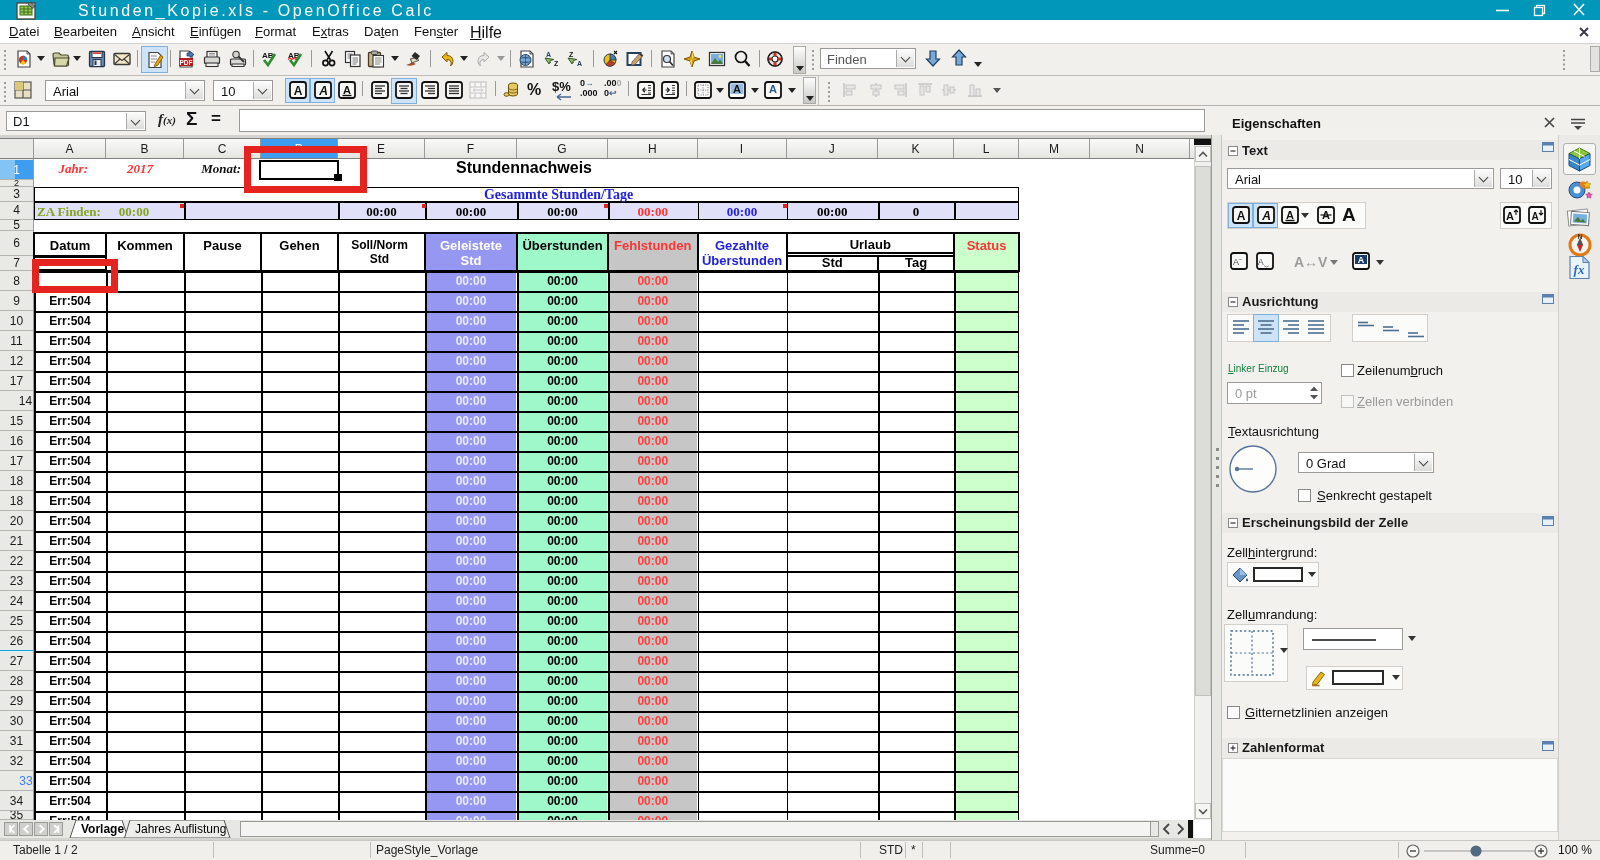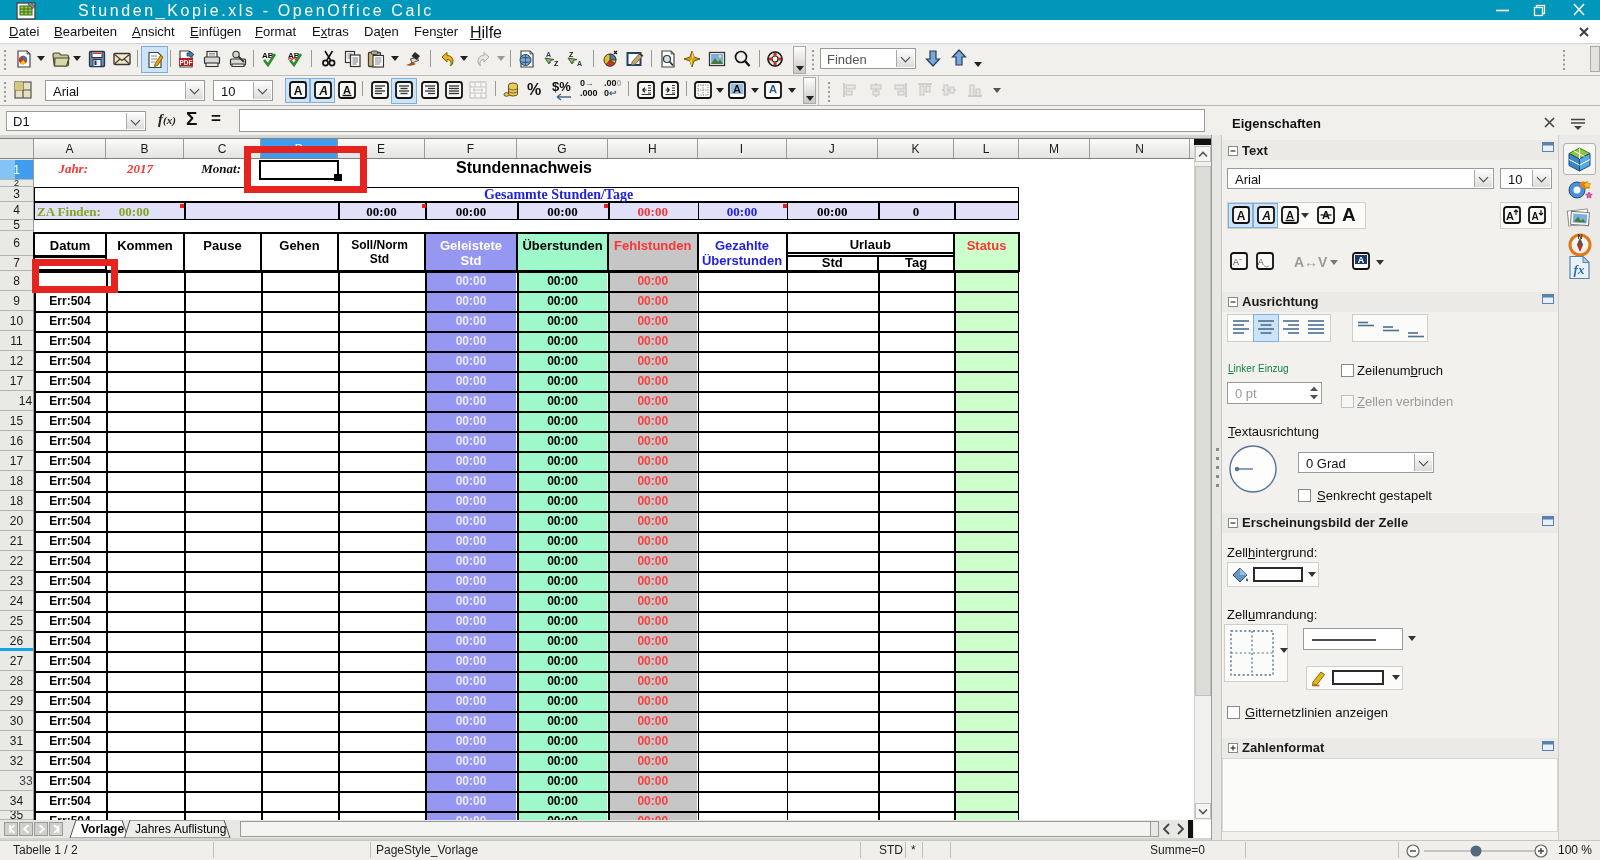--- a/index.html
+++ b/index.html
@@ -461,28 +461,28 @@
 <div class="a ct" style="left:0;top:431px;width:33px;height:20px;color:#1a1a1a;font-size:12px;line-height:20px;border-bottom:1px solid #b4b4b0;overflow:hidden">16</div>
 <div class="a ct" style="left:0;top:451px;width:33px;height:20px;color:#1a1a1a;font-size:12px;line-height:20px;border-bottom:1px solid #b4b4b0;overflow:hidden">17</div>
 <div class="a ct" style="left:0;top:471px;width:33px;height:20px;color:#1a1a1a;font-size:12px;line-height:20px;border-bottom:1px solid #b4b4b0;overflow:hidden">18</div>
 <div class="a ct" style="left:0;top:491px;width:33px;height:20px;color:#1a1a1a;font-size:12px;line-height:20px;border-bottom:1px solid #b4b4b0;overflow:hidden">18</div>
 <div class="a ct" style="left:0;top:511px;width:33px;height:20px;color:#1a1a1a;font-size:12px;line-height:20px;border-bottom:1px solid #b4b4b0;overflow:hidden">20</div>
 <div class="a ct" style="left:0;top:531px;width:33px;height:20px;color:#1a1a1a;font-size:12px;line-height:20px;border-bottom:1px solid #b4b4b0;overflow:hidden">21</div>
 <div class="a ct" style="left:0;top:551px;width:33px;height:20px;color:#1a1a1a;font-size:12px;line-height:20px;border-bottom:1px solid #b4b4b0;overflow:hidden">22</div>
 <div class="a ct" style="left:0;top:571px;width:33px;height:20px;color:#1a1a1a;font-size:12px;line-height:20px;border-bottom:1px solid #b4b4b0;overflow:hidden">23</div>
 <div class="a ct" style="left:0;top:591px;width:33px;height:20px;color:#1a1a1a;font-size:12px;line-height:20px;border-bottom:1px solid #b4b4b0;overflow:hidden">24</div>
 <div class="a ct" style="left:0;top:611px;width:33px;height:20px;color:#1a1a1a;font-size:12px;line-height:20px;border-bottom:1px solid #b4b4b0;overflow:hidden">25</div>
-<div class="a ct" style="left:0;top:631px;width:33px;height:20px;color:#1a1a1a;font-size:12px;line-height:20px;border-bottom:3px solid #0ea5e9;overflow:hidden">26</div>
+<div class="a ct" style="left:0;top:631px;width:33px;height:20px;color:#1a1a1a;font-size:12px;line-height:20px;border-bottom:1px solid #0ea5e9;overflow:hidden">26</div>
 <div class="a ct" style="left:0;top:651px;width:33px;height:20px;color:#1a1a1a;font-size:12px;line-height:20px;border-bottom:1px solid #b4b4b0;overflow:hidden">27</div>
 <div class="a ct" style="left:0;top:671px;width:33px;height:20px;color:#1a1a1a;font-size:12px;line-height:20px;border-bottom:1px solid #b4b4b0;overflow:hidden">28</div>
 <div class="a ct" style="left:0;top:691px;width:33px;height:20px;color:#1a1a1a;font-size:12px;line-height:20px;border-bottom:1px solid #b4b4b0;overflow:hidden">29</div>
 <div class="a ct" style="left:0;top:711px;width:33px;height:20px;color:#1a1a1a;font-size:12px;line-height:20px;border-bottom:1px solid #b4b4b0;overflow:hidden">30</div>
 <div class="a ct" style="left:0;top:731px;width:33px;height:20px;color:#1a1a1a;font-size:12px;line-height:20px;border-bottom:1px solid #b4b4b0;overflow:hidden">31</div>
 <div class="a ct" style="left:0;top:751px;width:33px;height:20px;color:#1a1a1a;font-size:12px;line-height:20px;border-bottom:1px solid #b4b4b0;overflow:hidden">32</div>
-<div class="a ct" style="left:0;top:771px;width:52px;height:20px;color:#404040;font-size:12px;line-height:20px;border-bottom:1px solid #b4b4b0;overflow:hidden">33</div>
+<div class="a ct" style="left:0;top:771px;width:52px;height:20px;color:#3b82f6;font-size:12px;line-height:20px;border-bottom:1px solid #b4b4b0;overflow:hidden">33</div>
 <div class="a ct" style="left:0;top:791px;width:33px;height:20px;color:#1a1a1a;font-size:12px;line-height:20px;border-bottom:1px solid #b4b4b0;overflow:hidden">34</div>
 <div class="a ct" style="left:0;top:811px;width:33px;height:9px;color:#1a1a1a;font-size:12px;line-height:9px;border-bottom:1px solid #b4b4b0;overflow:hidden">35</div>
 <div class="a" style="left:34px;top:159.5px;width:1160px;height:660.5px;background:#fff"></div>
 <div class="a b ser" style="left:36px;top:161px;width:52px;text-align:right;font-style:italic;color:#fb3535;font-size:13px">Jahr:</div>
 <div class="a b ser ct" style="left:106px;top:161px;width:68px;font-style:italic;color:#fb3535;font-size:13px">2017</div>
 <div class="a b ser" style="left:184px;top:161px;width:57px;text-align:right;font-style:italic;color:#111;font-size:13px">Monat:</div>
 <div class="a b ct" style="left:425px;top:159px;width:198px;color:#000;font-size:16px">Stundennachweis</div>
 <div class="a" style="left:259px;top:160px;width:80px;height:20px;border:2.5px solid #000"></div>
 <div class="a" style="left:334px;top:174px;width:8px;height:7px;background:#000"></div>
 <div class="a" style="left:34px;top:186.5px;width:985px;height:15.5px;background:#fff;border-top:1.5px solid #000;border-bottom:1.5px solid #000;border-left:1.5px solid #000;border-right:1.5px solid #000"></div>

